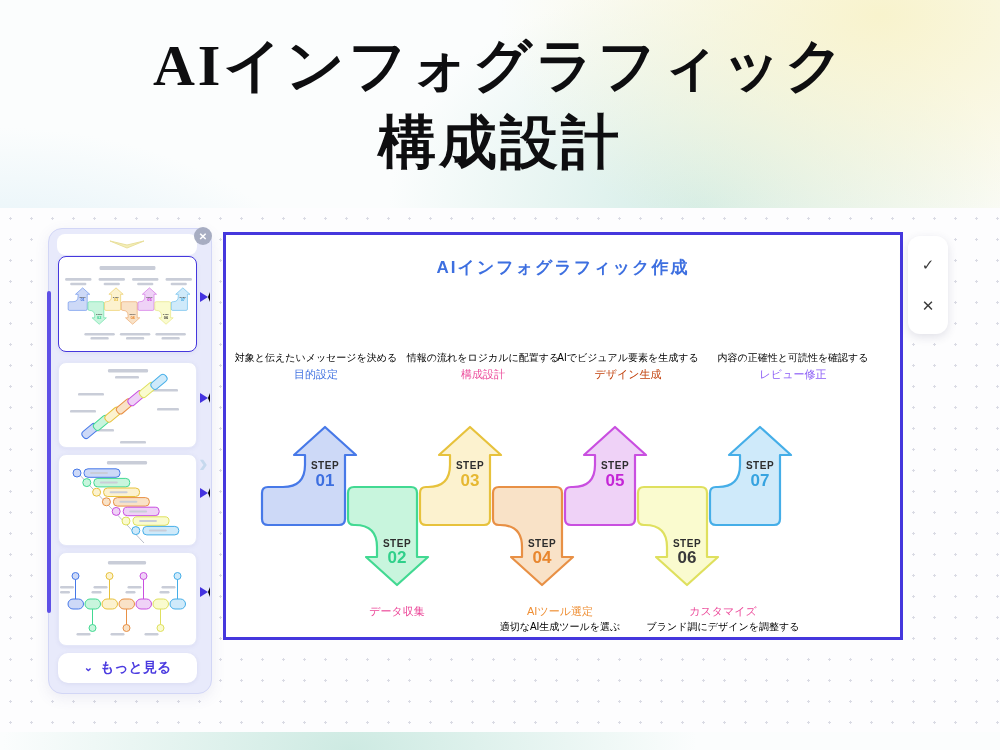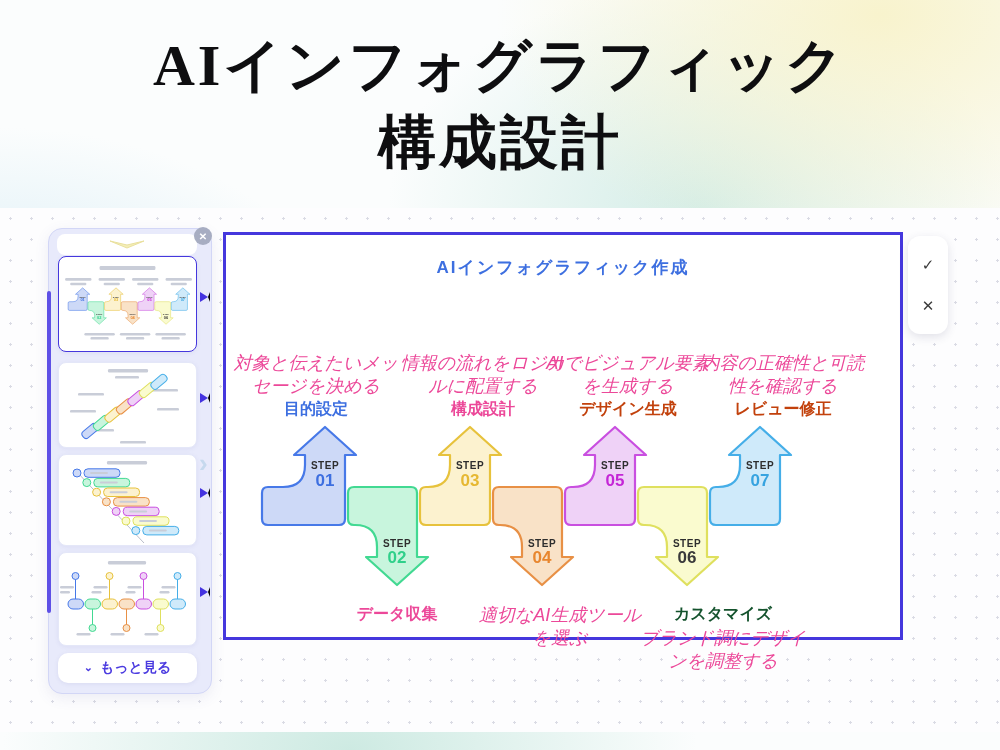--- a/index.html
+++ b/index.html
@@ -63,22 +63,22 @@
   
   .canvas {
     position:absolute; left:223px; top:232px; width:680px; height:408px;
     background:#ffffff; border:3px solid #4537dd;
   }
   .canvas-title {
     position:absolute; left:0; top:21px; width:100%; text-align:center;
     font-size:17px; font-weight:700; letter-spacing:2px;
   }
   .lbl-group { position:absolute; width:170px; text-align:center; }
-  .lbl-desc { font-size:18px; line-height:1.25; color:#ec4899;font-style:italic; }
-  .lbl-title { font-size:16px; font-weight:700; margin-top:2px; }
+  .lbl-desc { font-size:10px; line-height:1.25; color:#000000; }
+  .lbl-title { font-size:11px; font-weight:400; margin-top:2px; }
   .lbl-group.bottom .lbl-title { margin:0 0 2px 0; }
   #arrows-svg { position:absolute; left:14px; top:185px; }
   #arrows-svg text { font-family:"Liberation Sans","DejaVu Sans",sans-serif; }
   
   .action-panel {
     position:absolute; left:908px; top:236px; width:40px; height:98px;
     background:#ffffff; border-radius:12px; box-shadow:0 3px 10px rgba(60,60,100,.14);
     display:flex; flex-direction:column; align-items:center; justify-content:space-around; padding:8px 0;
   }
   .action-btn { background:none; border:none; font-size:15px; color:#3a3a3a; cursor:pointer; }
@@ -251,33 +251,34 @@
       <div class="lbl-title" style="color: rgb(61, 111, 224);">目的設定</div>
     </div>
     <div class="lbl-group" style="left:172px; top:117px;">
       <div class="lbl-desc">情報の流れをロジカルに配置する</div>
       <div class="lbl-title" style="color: #ec4899;">構成設計</div>
     </div>
     <div class="lbl-group" style="left:317px; top:117px;">
       <div class="lbl-desc">AIでビジュアル要素を生成する</div>
       <div class="lbl-title" style="color: #c2410c;">デザイン生成</div>
     </div>
-    <div class="lbl-group" style="left:472px; top:117px;">
+    <div class="lbl-group" style="left:482px; top:117px;">
       <div class="lbl-desc">内容の正確性と可読性を確認する</div>
-      <div class="lbl-title" style="color: #c2410c;">レビュー修正</div>
+      <div class="lbl-title" style="color: #8b5cf6;">レビュー修正</div>
     </div>
 
     <div class="lbl-group bottom" style="left:86px;  top:369px;">
       <div class="lbl-title" style="color: #ec4899;">データ収集</div>
     </div>
     <div class="lbl-group bottom" style="left:249px; top:369px;">
+      <div class="lbl-title" style="color: rgb(239, 143, 53);">AIツール選定</div>
       <div class="lbl-desc">適切なAI生成ツールを選ぶ</div>
     </div>
     <div class="lbl-group bottom" style="left:412px; top:369px;">
-      <div class="lbl-title" style="color: #14532d;">カスタマイズ</div>
+      <div class="lbl-title" style="color: #ec4899;">カスタマイズ</div>
       <div class="lbl-desc">ブランド調にデザインを調整する</div>
     </div>
 
     <svg id="arrows-svg" width="560" height="180" viewBox="0 0 560 180">
         <g>
           <path d="M 85 7 L 116 35 L 105 35 L 105 99 Q 105 105 99 105 L 28 105 Q 22 105 22 99 L 22 73 Q 22 67 28 67 L 43 67 Q 65 67 65 45 L 65 35 L 54 35 Z" fill="#cdd9f7" stroke="#4779e8" stroke-width="2.2" stroke-linejoin="round"></path>
           <text x="85" y="49" text-anchor="middle" font-size="10" font-weight="bold" fill="#2e2e2e" letter-spacing="0.5">STEP</text>
           <text x="85" y="66" text-anchor="middle" font-size="17" font-weight="bold" fill="#3d6fe0">01</text>
           <path d="M 157 165 L 188 137 L 177 137 L 177 73 Q 177 67 171 67 L 114 67 Q 108 67 108 73 L 108 99 Q 108 105 114 105 L 115 105 Q 137 105 137 127 L 137 137 L 126 137 Z" fill="#c8f5dd" stroke="#42d992" stroke-width="2.2" stroke-linejoin="round"></path>
           <text x="157" y="127" text-anchor="middle" font-size="10" font-weight="bold" fill="#2e2e2e" letter-spacing="0.5">STEP</text>

